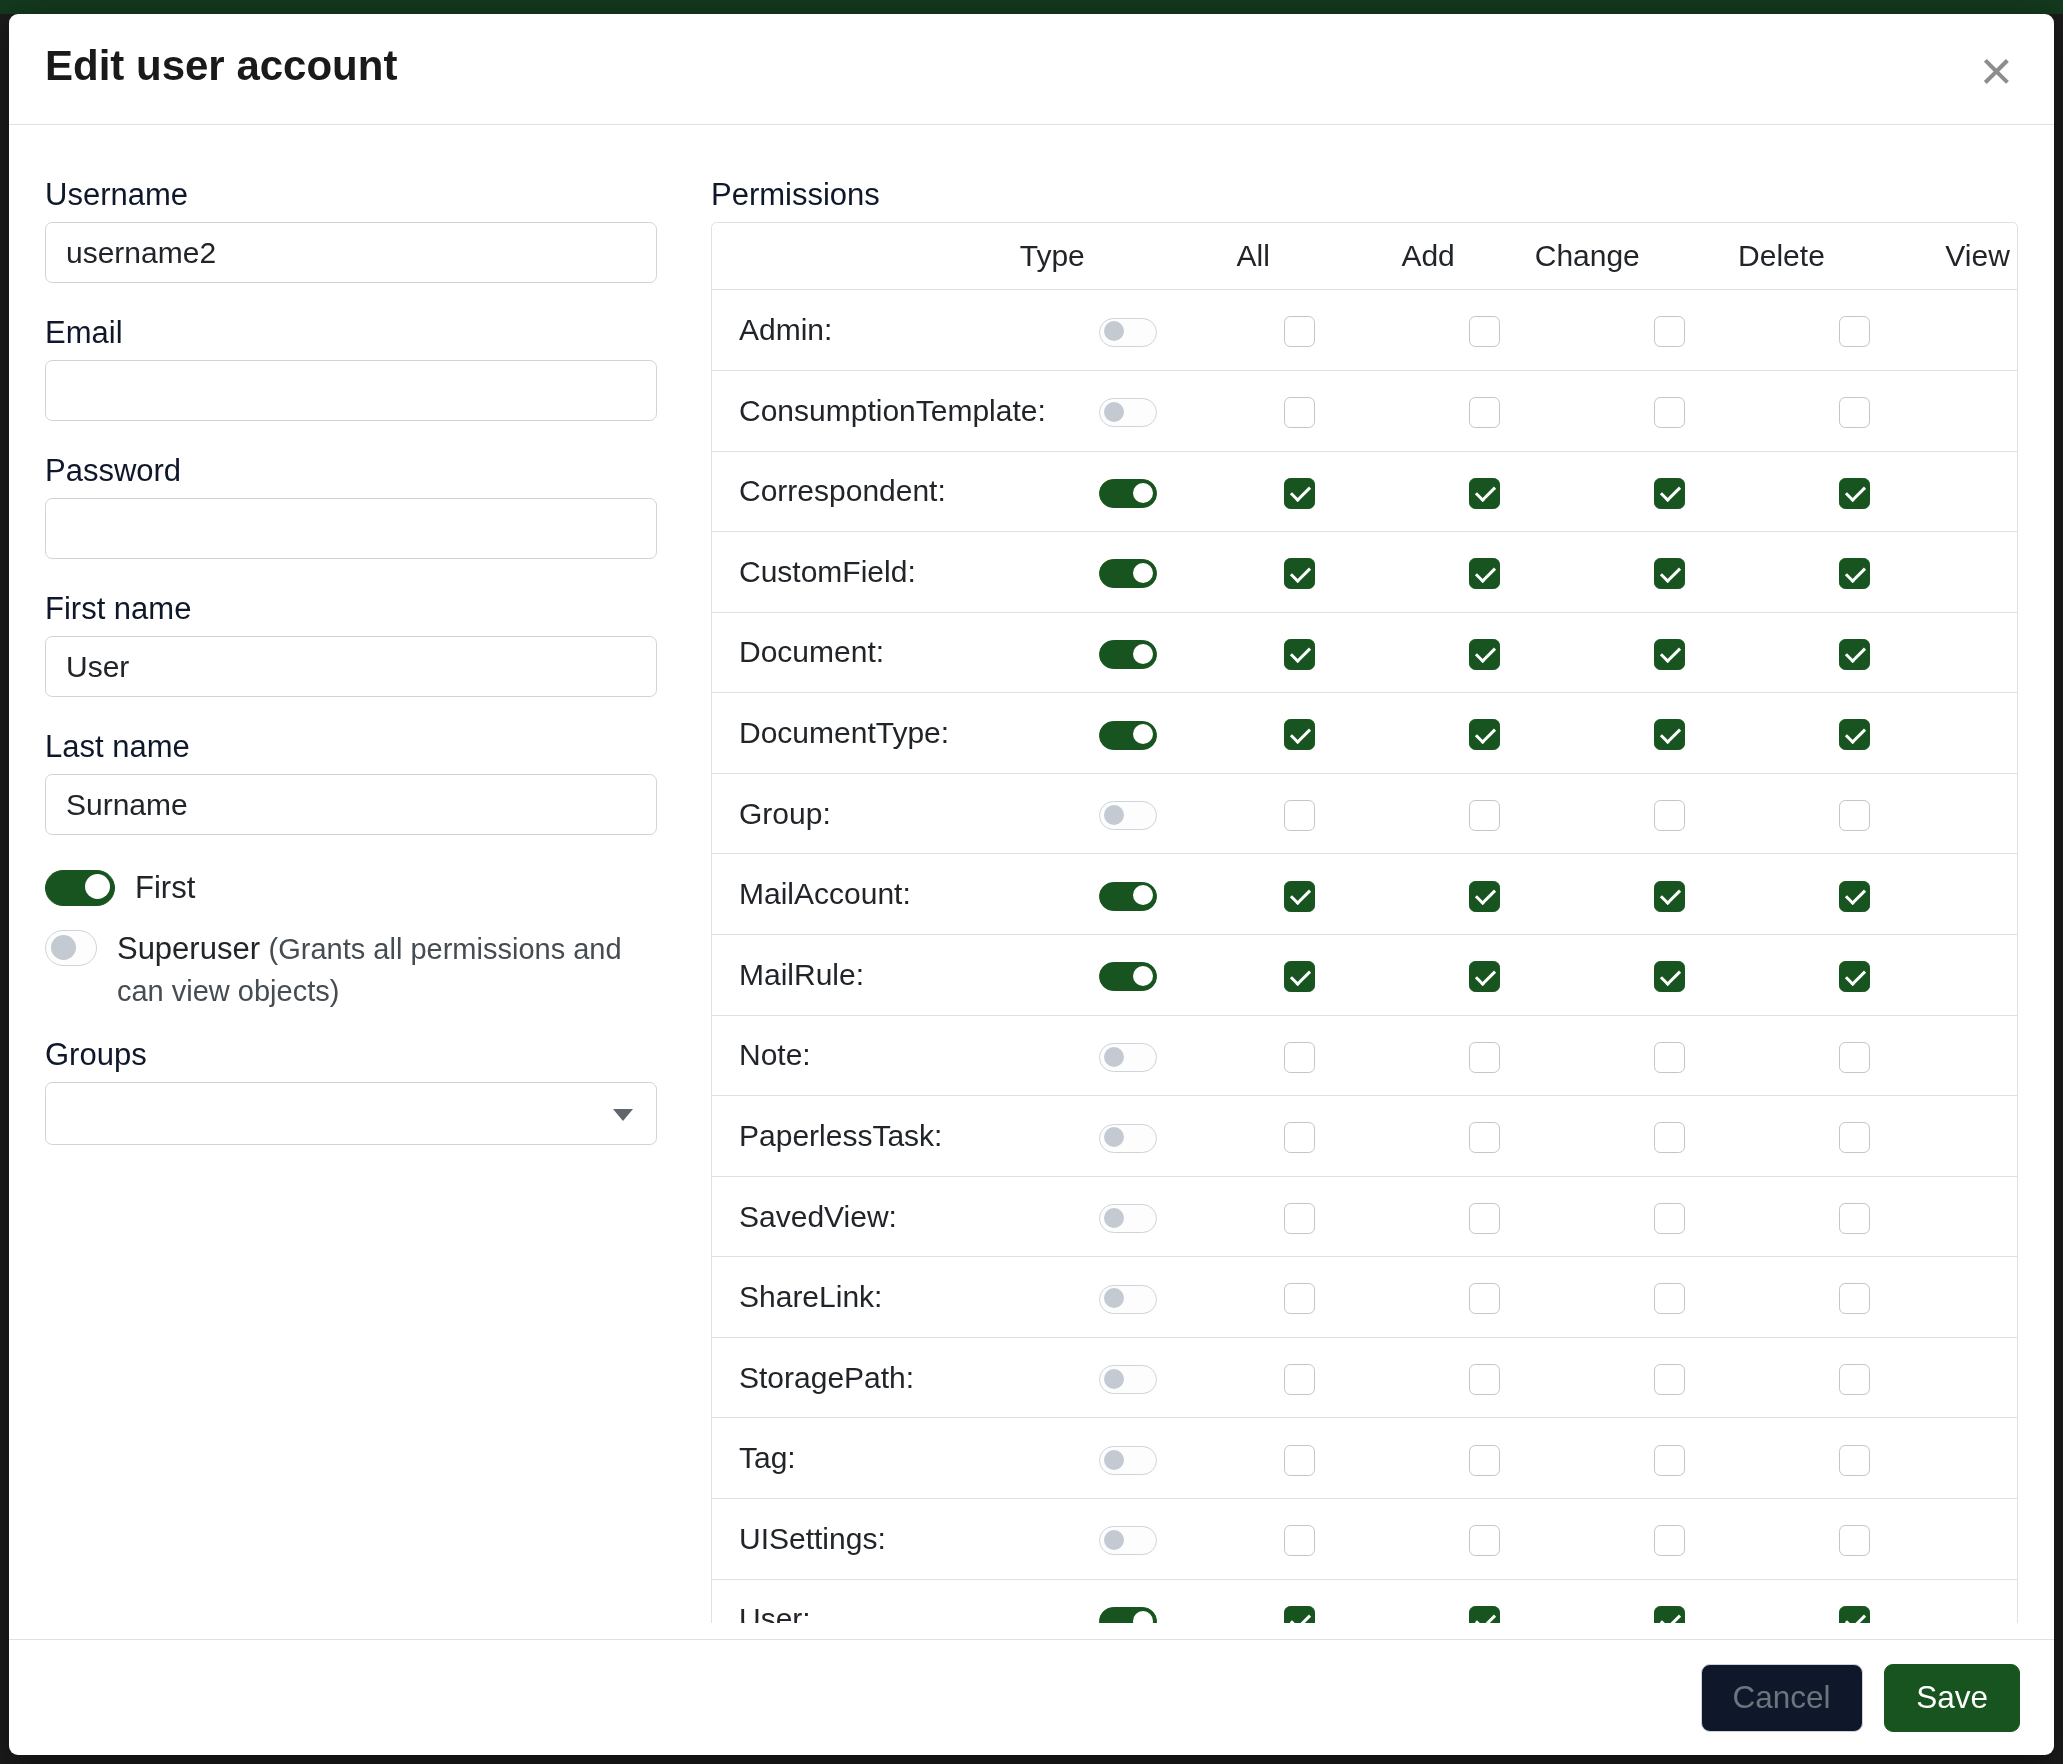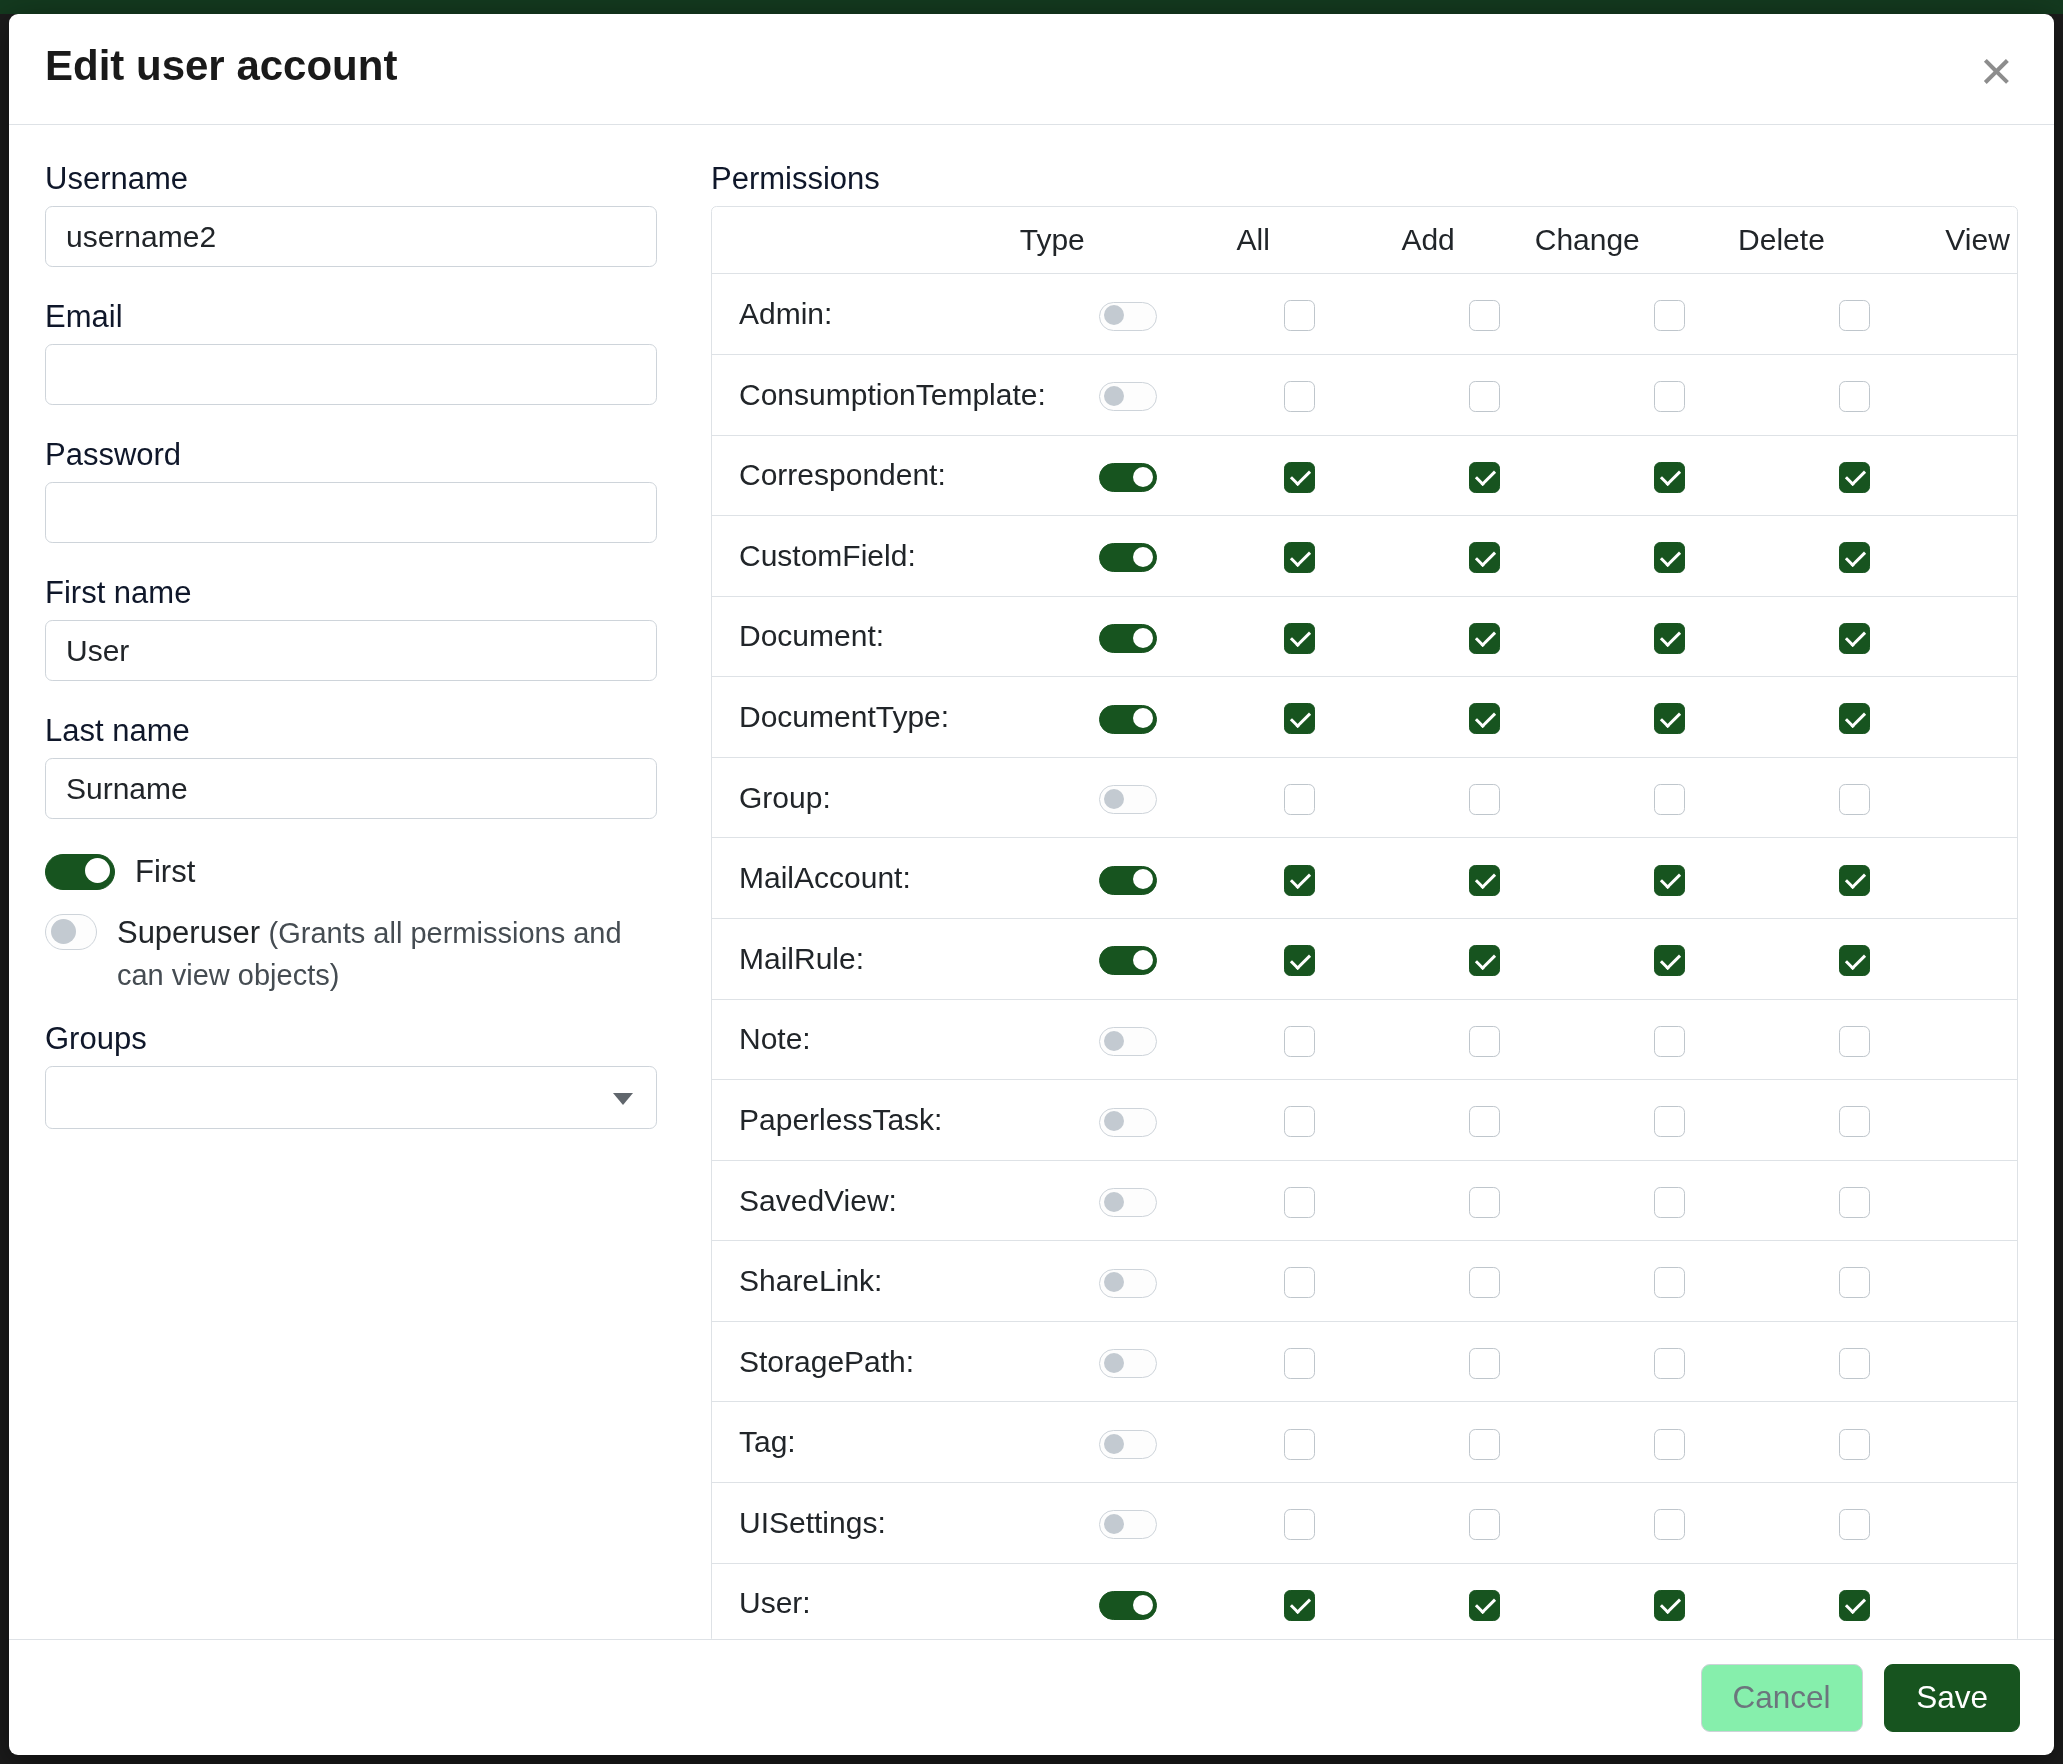--- a/index.html
+++ b/index.html
@@ -11,20 +11,21 @@
     font-family:"Liberation Sans", sans-serif;
     color:#212529; overflow:hidden;
   }
   .topbar { position:absolute; top:0; left:0; right:0; height:14.4px; background:#143a1f; }
 
   .modal {
     position:absolute; top:14.4px; left:9px; right:9px; bottom:9px;
     background:#fff; border-radius:9px;
     display:flex; flex-direction:column; overflow:hidden;
     box-shadow:0 9px 36px rgba(0,0,0,.5);
+    gap:16px;
   }
   .modal-header {
     display:flex; justify-content:space-between; align-items:flex-start;
     padding:29px 36px 25px 36px; border-bottom:1.8px solid var(--border);
   }
   .modal-title { font-size:42px; font-weight:700; color:#1a1a1a; line-height:1.1; }
   .close-btn {
     background:none; border:none; cursor:pointer; padding:0 5.4px;
     font-size:56px; line-height:1; color:#8d8d8d; font-family:"Liberation Sans", sans-serif;
   }
@@ -101,21 +102,21 @@
 
   
   .modal-footer {
     border-top:1.8px solid var(--border); padding:23.4px 34px;
     display:flex; justify-content:flex-end; align-items:center; gap:21.6px;
   }
   .btn {
     font-family:"Liberation Sans", sans-serif; font-size:31.5px; height:68px;
     padding:0 31px; border-radius:9px; cursor:pointer;
   }
-  .btn-cancel { background:#86efac; color:#6c757d; border:1.8px solid #cdd3d8; }
+  .btn-cancel { background:#0f172a; color:#6c757d; border:1.8px solid #cdd3d8; }
   .btn-save { background:var(--primary); color:#fff; border:1.8px solid var(--primary); }
 </style>
 </head>
 <body>
 
 <div class="topbar" style="background: rgb(20, 58, 31);"></div>
 
 <div class="modal">
 
   <div class="modal-header">

